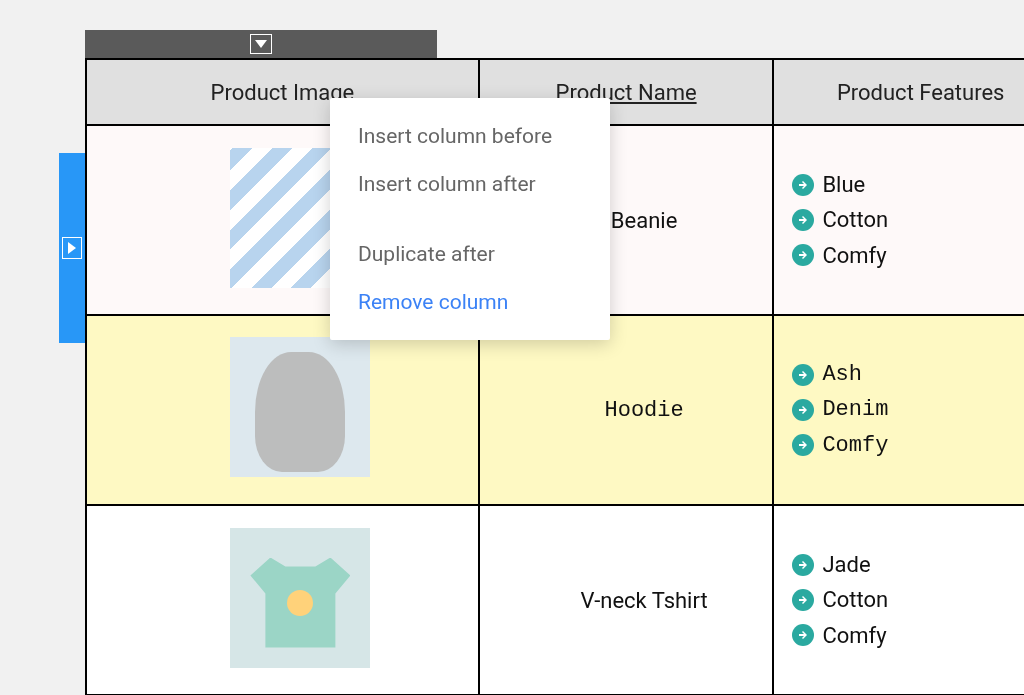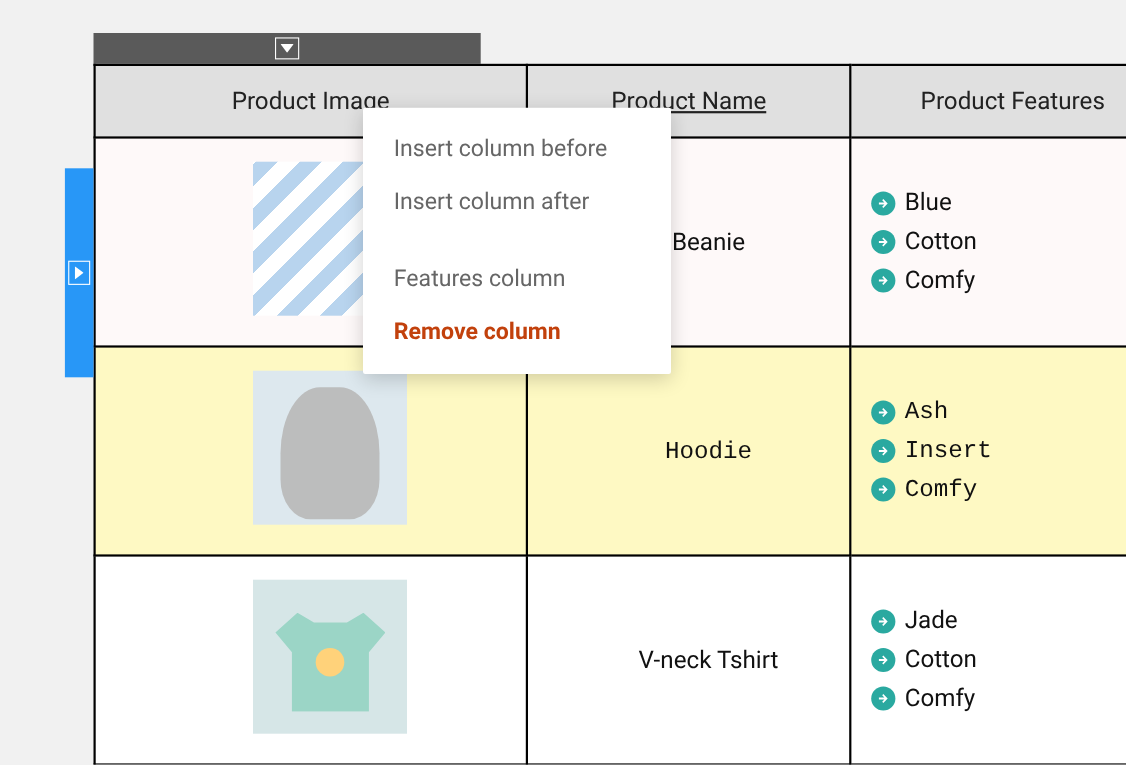--- a/index.html
+++ b/index.html
@@ -152,22 +152,21 @@
     .menu-item {
       padding: 12px 28px;
       font-size: 21px;
       color: #666;
       cursor: pointer;
     }
     .menu-divider {
       height: 22px;
     }
     .menu-item-danger {
-      color: #c2410c;
-      font-weight: bold;
+      color: #3b82f6;
     }
     
     .prod-img {
       width: 140px;
       height: 140px;
       display: inline-block;
       background: #dceaf5;
     }
     .prod-img-stripes {
       background: repeating-linear-gradient(
@@ -299,21 +298,21 @@
                   </svg>
                 </span>
               <span>Ash</span>
             </li>
             <li class="feature-item">
               <span class="feature-bullet">
                   <svg width="12" height="12" viewBox="0 0 12 12">
                     <path d="M2 5 L7 5 L5 3 L6 2 L10 6 L6 10 L5 9 L7 7 L2 7 Z"></path>
                   </svg>
                 </span>
-              <span>Insert</span>
+              <span>Denim</span>
             </li>
             <li class="feature-item">
               <span class="feature-bullet">
                   <svg width="12" height="12" viewBox="0 0 12 12">
                     <path d="M2 5 L7 5 L5 3 L6 2 L10 6 L6 10 L5 9 L7 7 L2 7 Z"></path>
                   </svg>
                 </span>
               <span>Comfy</span>
             </li>
           </ul>
@@ -354,17 +353,17 @@
           </ul>
         </td>
       </tr>
     </tbody>
   </table>
 
   <div class="context-menu">
     <div class="menu-item">Insert column before</div>
     <div class="menu-item">Insert column after</div>
     <div class="menu-divider"></div>
-    <div class="menu-item">Features column</div>
+    <div class="menu-item">Duplicate after</div>
     <div class="menu-item menu-item-danger">Remove column</div>
   </div>
 
 </div>
 
 </body></html>

